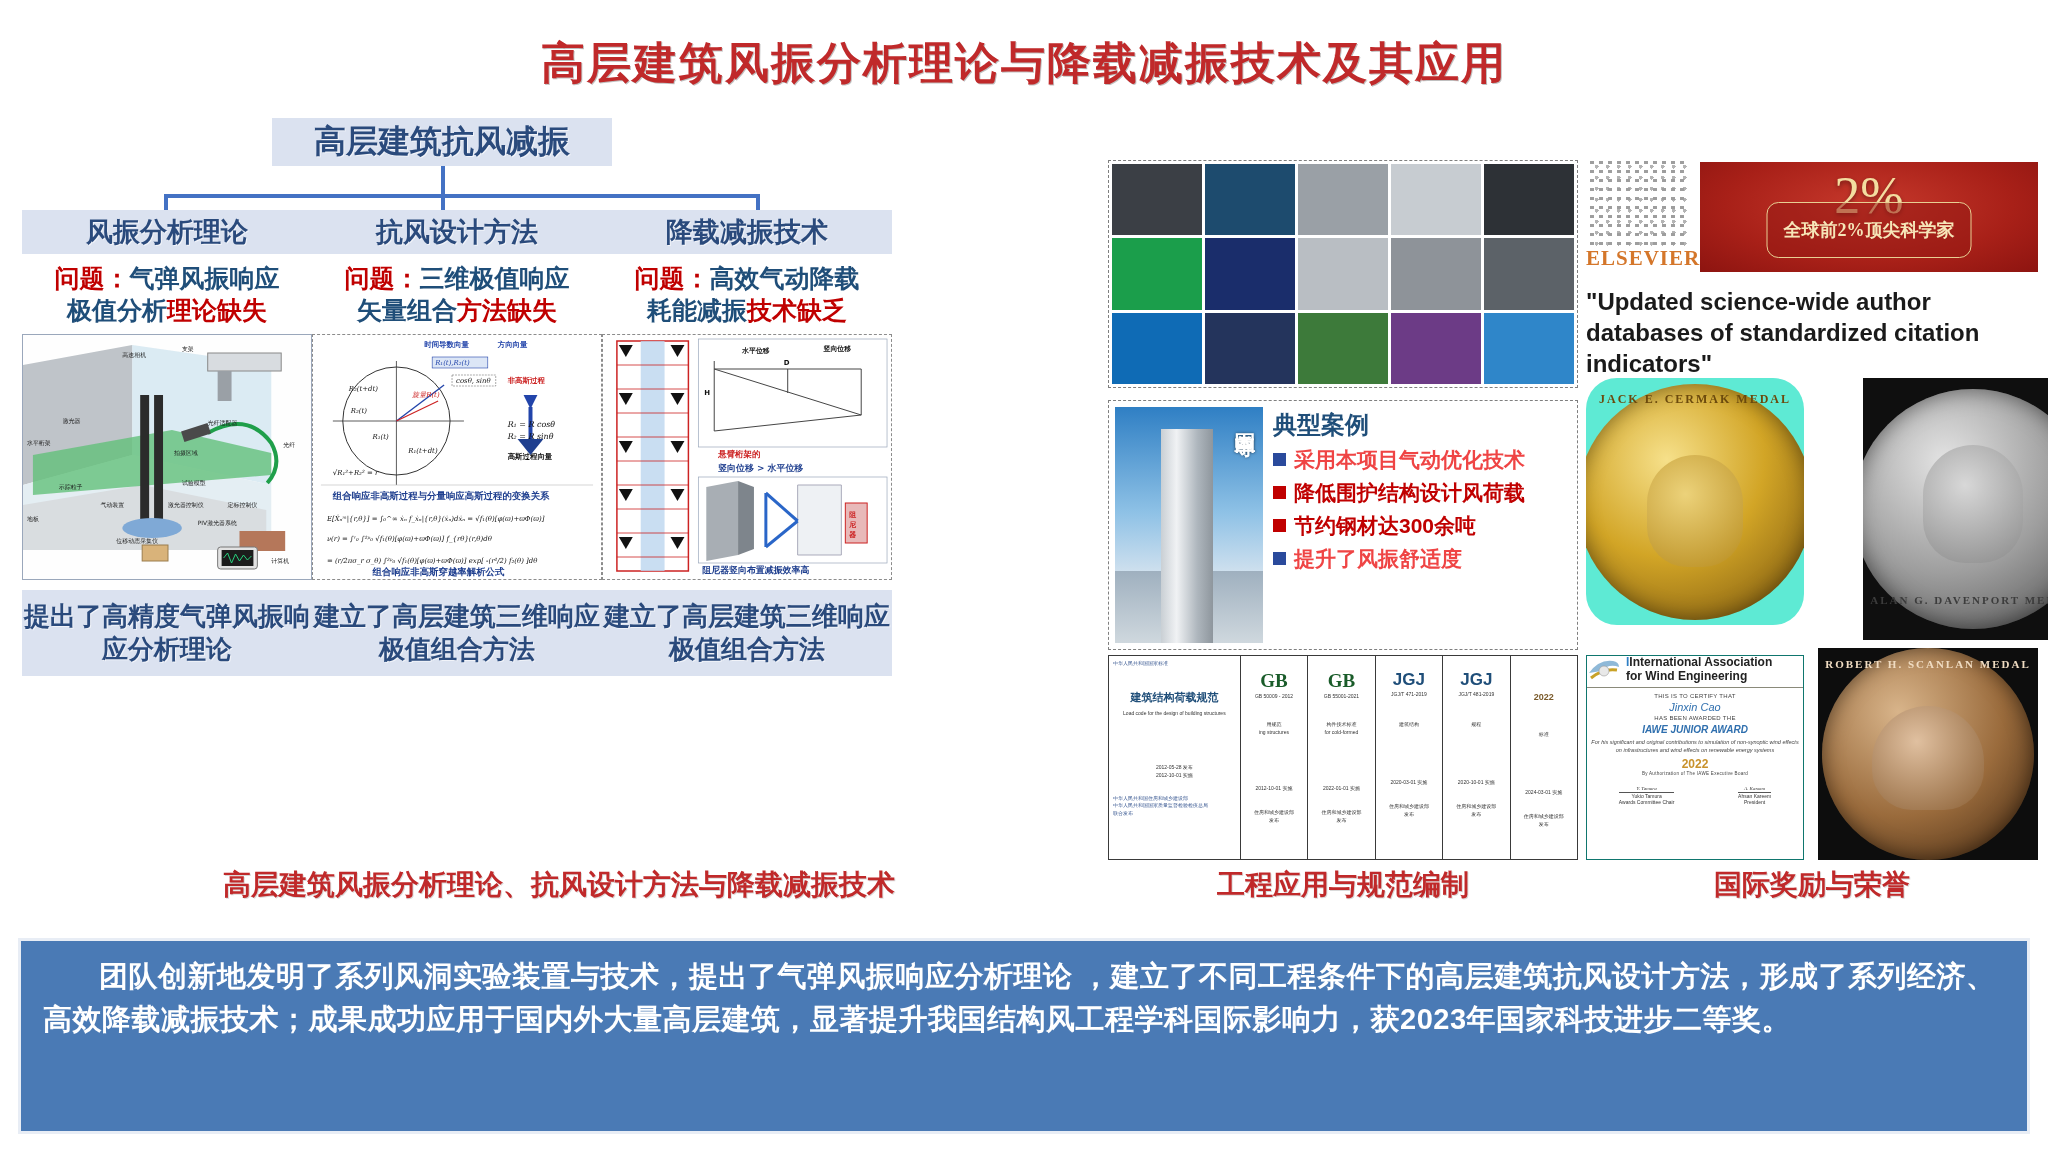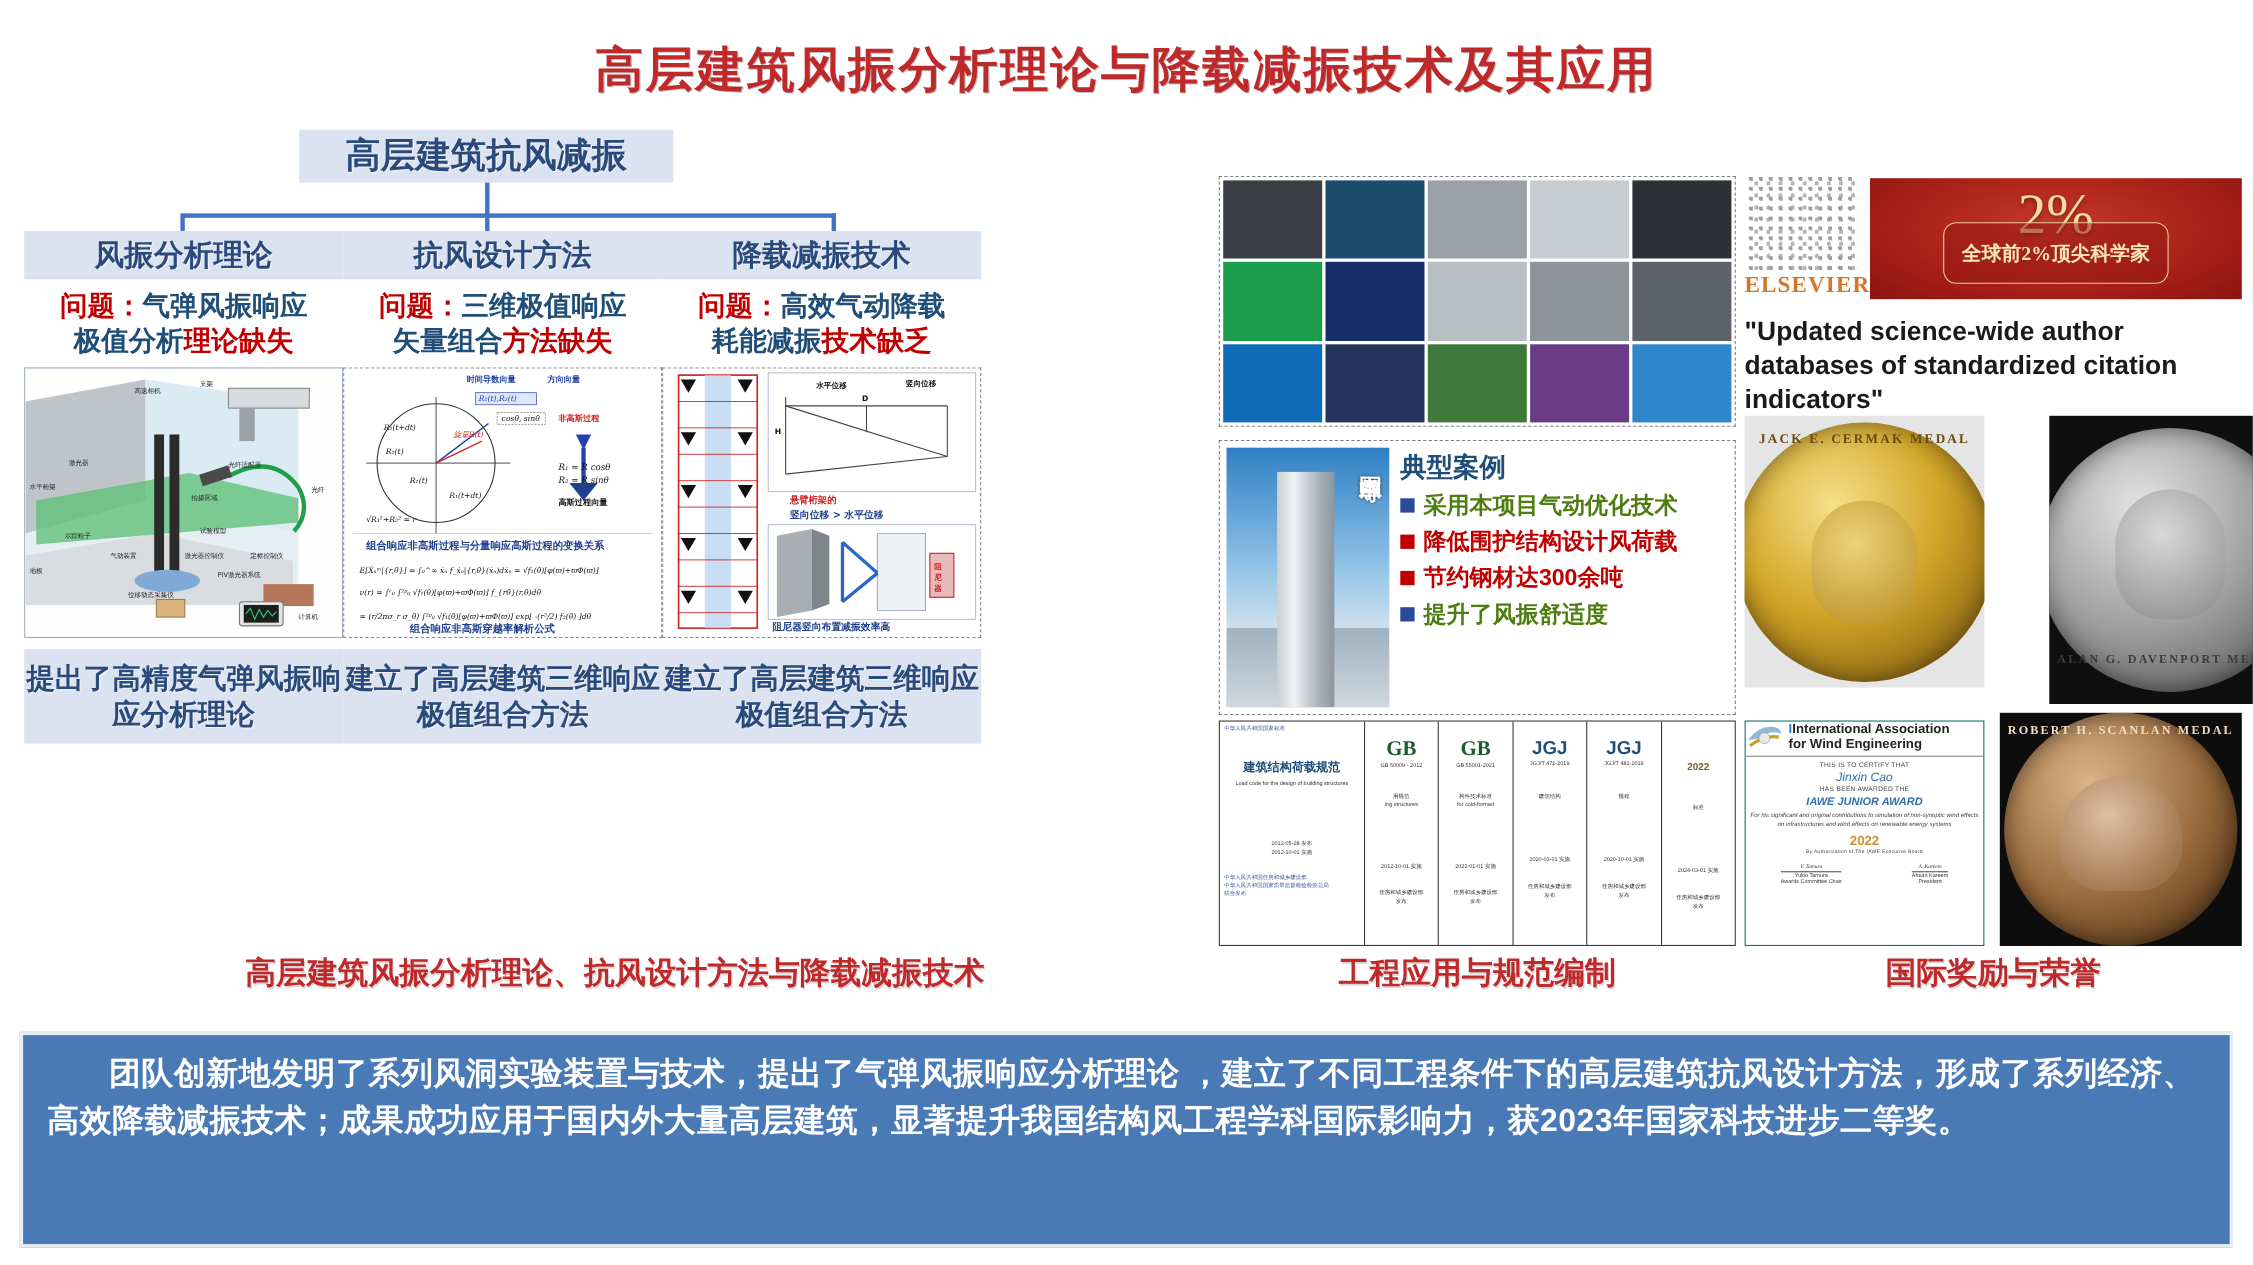--- a/index.html
+++ b/index.html
@@ -86,21 +86,21 @@
     position:absolute;left:46px;top:22px;width:52px;height:214px;
     background:linear-gradient(90deg,#c9cfd4,#f0f2f4 30%,#aeb6bd 70%,#8e969d);
   }
   .tower .skyline{position:absolute;bottom:0;left:0;width:100%;height:72px;
     background:linear-gradient(#9fb0bf,#cfd8de);}
   .case-list{flex:1;padding-top:2px;}
   .case-title{font-size:24px;font-weight:bold;color:#1f4e79;margin-bottom:7px;}
   .case-item{display:flex;align-items:flex-start;gap:8px;margin-bottom:9px;font-size:21px;font-weight:bold;line-height:1.15;}
   .bullet{width:13px;height:13px;margin-top:5px;flex:none;}
   .b-blue{background:#2a4a9c}.b-red{background:#c00000}
-  .t-blue{color:#4d7c0f}.t-red{color:#c00000}
+  .t-blue{color:#ef4444}.t-red{color:#c00000}
   .std-box{
     position:absolute;left:1108px;top:655px;width:470px;height:205px;
     border:1px solid #3a3a3a;box-sizing:border-box;display:flex;background:#fff;
   }
   .std-cell{border-right:1px solid #3a3a3a;flex:1;position:relative;padding:4px;overflow:hidden;}
   .std-cell:last-child{border-right:none;}
   .std-cell.wide{flex:2.1;}
   .gb{font-size:19px;font-weight:bold;color:#1a5c2a;text-align:center;margin-top:10px;font-family:"Liberation Serif",serif;}
   .jgj{font-size:17px;font-weight:bold;color:#1f4e79;text-align:center;margin-top:10px;}
   .tiny{font-size:5px;color:#3b5a93;line-height:1.5;}
@@ -472,21 +472,21 @@
       <div class="els-name">ELSEVIER</div>
     </div>
     <div class="banner2">
       <div class="pct">2%</div>
       <div class="ribbon">全球前2%顶尖科学家</div>
     </div>
   </div>
   <div class="els-quote">"Updated science-wide author databases of standardized citation indicators"</div>
 </div>
 
-<div class="medal" style="left:1586px;top:378px;width:218px;height:247px;background:#e5e5e5;">
+<div class="medal" style="left:1586px;top:378px;width:218px;height:247px;background:#5eead4;border-radius:31px;">
   <div class="disc" style="width:236px;height:236px;background:radial-gradient(circle at 38% 32%,#f6e08a,#d2a526 45%,#8a6413 85%);box-shadow:inset 0 0 22px rgba(0,0,0,.45);"></div>
   <div class="medal-txt" style="top:14px;font-size:12px;color:#6b4a0d;letter-spacing:2px;">JACK E. CERMAK MEDAL</div>
   <div style="position:absolute;left:50%;top:54%;transform:translate(-50%,-50%);width:96px;height:112px;border-radius:48px 48px 40px 40px;background:radial-gradient(circle at 40% 35%,#ecd27a,#b88c1e);"></div>
 </div>
 
 <div class="medal" style="left:1818px;top:378px;width:220px;height:262px;background:#0f0f0f;margin-left:45px;">
   <div class="disc" style="width:240px;height:240px;background:radial-gradient(circle at 38% 30%,#e3e3e3,#9e9e9e 50%,#5d5d5d 88%);box-shadow:inset 0 0 22px rgba(0,0,0,.5);"></div>
   <div class="medal-txt" style="bottom:34px;font-size:11px;color:#3c3c3c;letter-spacing:2px;">ALAN G. DAVENPORT MEDAL</div>
   <div style="position:absolute;left:50%;top:48%;transform:translate(-50%,-50%);width:100px;height:118px;border-radius:50px 50px 42px 42px;background:radial-gradient(circle at 42% 34%,#d8d8d8,#8a8a8a);"></div>
 </div>

